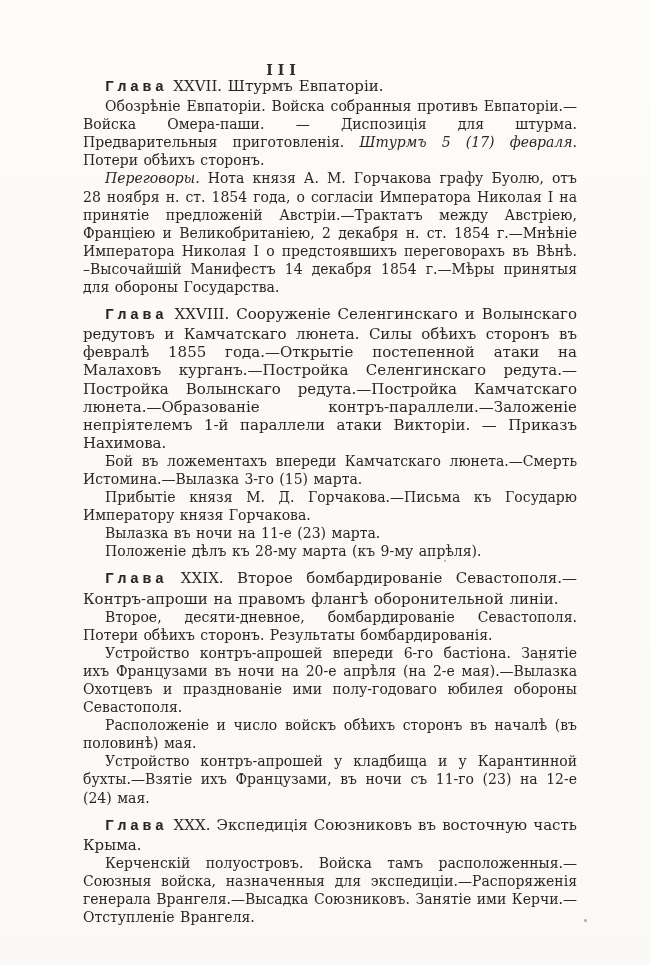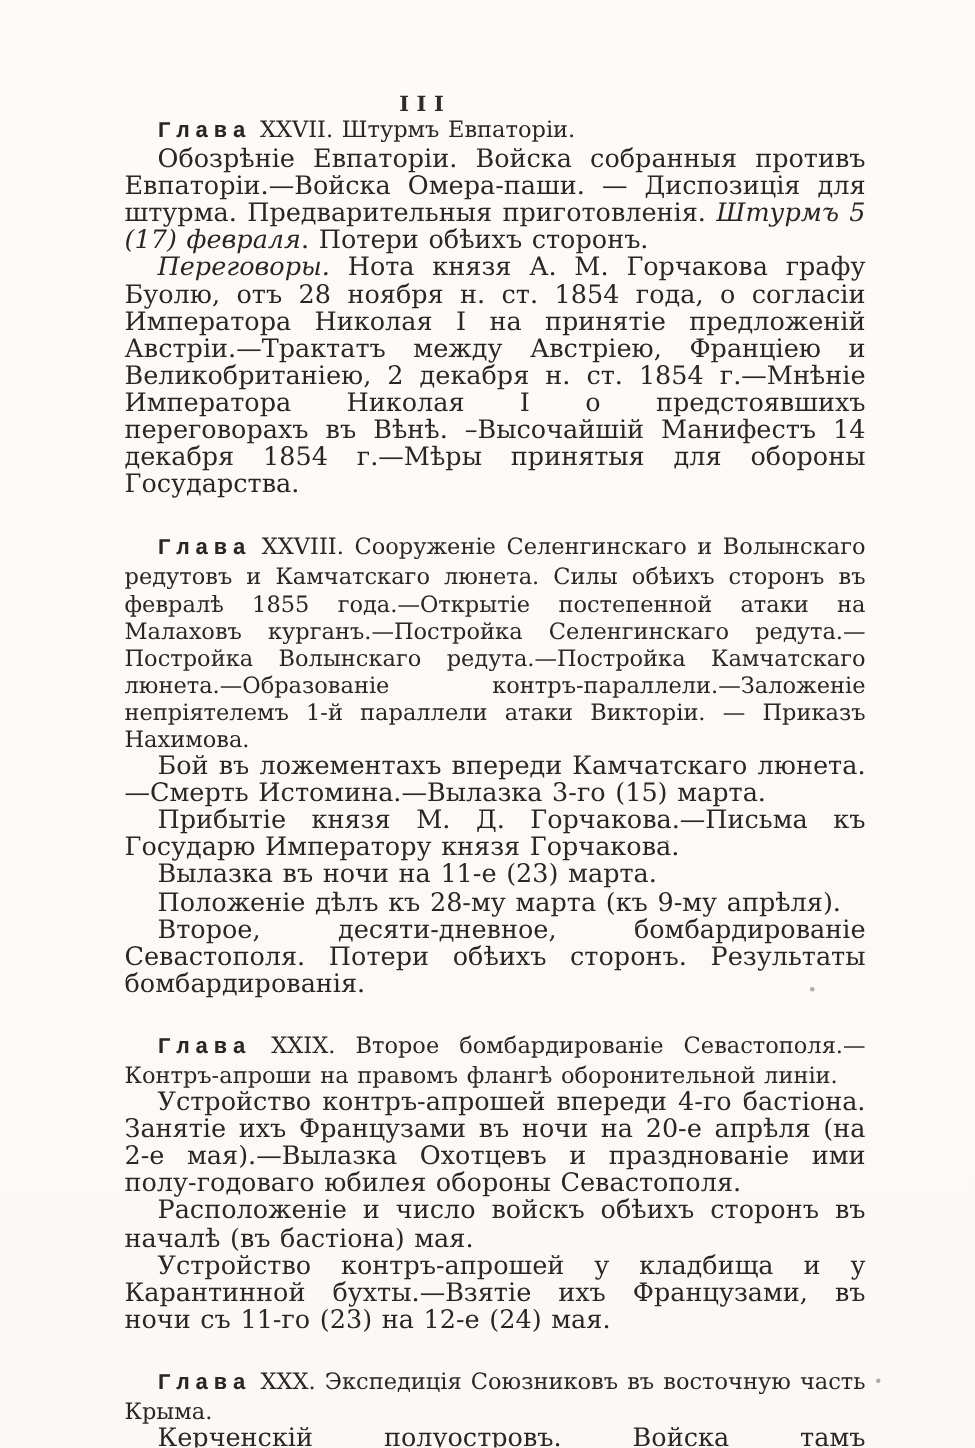--- a/index.html
+++ b/index.html
@@ -36,28 +36,28 @@
   }
   .toc-content {
     position: absolute;
     left: 83px;
     top: 70px;
     width: 494px;
   }
   .para {
     margin: 0;
     padding: 0;
-    font-size: 17px;
+    font-size: 14px;
     line-height: 18.1px;
     text-align: justify;
     text-indent: 22px;
     word-spacing: 1px;
   }
   .para.heading {
-    margin-top: 23px;
+    margin-top: 9px;
     font-size: 15px;
   }
   .para.first-heading {
     margin-top: 7px;
   }
   .seg { font-weight: normal; }
   .seg-bold { font-weight: normal; }
   .seg-italic { font-style: italic; }
   .seg-glava { font-weight: bold; letter-spacing: 3.5px; font-family: Liberation Mono, monospace; }
   .speck {
@@ -75,24 +75,24 @@
 
   <div class="toc-content">
       <p class="para heading first-heading"><span class="seg-glava">Глава</span><span class="seg-bold"> XXVII. Штурмъ Евпаторіи.</span></p>
       <p class="para"><span class="seg">Обозрѣніе Евпаторіи. Войска собранныя противъ Евпаторіи.—Войска Омера-паши. — Диспозиція для штурма. Предварительныя приготовленія. </span><span class="seg-italic">Штурмъ 5 (17) февраля</span><span class="seg">. Потери обѣихъ сторонъ.</span></p>
       <p class="para"><span class="seg-italic">Переговоры.</span><span class="seg"> Нота князя А. М. Горчакова графу Буолю, отъ 28 ноября н. ст. 1854 года, о согласіи Императора Николая I на принятіе предложеній Австріи.—Трактатъ между Австріею, Франціею и Великобританіею, 2 декабря н. ст. 1854 г.—Мнѣніе Императора Николая I о предстоявшихъ переговорахъ въ Вѣнѣ. –Высочайшій Манифестъ 14 декабря 1854 г.—Мѣры принятыя для обороны Государства.</span></p>
       <p class="para heading"><span class="seg-glava">Глава</span><span class="seg-bold"> XXVIII. Сооруженіе Селенгинскаго и Волынскаго редутовъ и Камчатскаго люнета. </span><span class="seg">Силы обѣихъ сторонъ въ февралѣ 1855 года.—Открытіе постепенной атаки на Малаховъ курганъ.—Постройка Селенгинскаго редута.—Постройка Волынскаго редута.—Постройка Камчатскаго люнета.—Образованіе контръ-параллели.—Заложеніе непріятелемъ 1-й параллели атаки Викторіи. — Приказъ Нахимова.</span></p>
       <p class="para"><span class="seg">Бой въ ложементахъ впереди Камчатскаго люнета.—Смерть Истомина.—Вылазка 3-го (15) марта.</span></p>
       <p class="para"><span class="seg">Прибытіе князя М. Д. Горчакова.—Письма къ Государю Императору князя Горчакова.</span></p>
       <p class="para"><span class="seg">Вылазка въ ночи на 11-е (23) марта.</span></p>
       <p class="para"><span class="seg">Положеніе дѣлъ къ 28-му марта (къ 9-му апрѣля).</span></p>
+      <p class="para heading"><span class="seg-glava">Глава</span><span class="seg-bold"> XXIX. Второе бомбардированіе Севастополя.—Контръ-апроши на правомъ флангѣ оборонительной линіи.</span></p>
       <p class="para"><span class="seg">Второе, десяти-дневное, бомбардированіе Севастополя. Потери обѣихъ сторонъ. Результаты бомбардированія.</span></p>
-      <p class="para heading"><span class="seg-glava">Глава</span><span class="seg-bold"> XXIX. Второе бомбардированіе Севастополя.—Контръ-апроши на правомъ флангѣ оборонительной линіи.</span></p>
-      <p class="para"><span class="seg">Устройство контръ-апрошей впереди 4-го бастіона. Занятіе ихъ Французами въ ночи на 20-е апрѣля (на 2-е мая).—Вылазка Охотцевъ и празднованіе ими полу-годоваго юбилея обороны Севастополя.</span></p>
-      <p class="para"><span class="seg">Расположеніе и число войскъ обѣихъ сторонъ въ началѣ (въ бастіона) мая.</span></p>
+      <p class="para"><span class="seg">Устройство контръ-апрошей впереди 6-го бастіона. Занятіе ихъ Французами въ ночи на 20-е апрѣля (на 2-е мая).—Вылазка Охотцевъ и празднованіе ими полу-годоваго юбилея обороны Севастополя.</span></p>
+      <p class="para"><span class="seg">Расположеніе и число войскъ обѣихъ сторонъ въ началѣ (въ половинѣ) мая.</span></p>
       <p class="para"><span class="seg">Устройство контръ-апрошей у кладбища и у Карантинной бухты.—Взятіе ихъ Французами, въ ночи съ 11-го (23) на 12-е (24) мая.</span></p>
       <p class="para heading"><span class="seg-glava">Глава</span><span class="seg-bold"> XXX. Экспедиція Союзниковъ въ восточную часть Крыма.</span></p>
       <p class="para"><span class="seg">Керченскій полуостровъ. Войска тамъ расположенныя.—Союзныя войска, назначенныя для экспедиціи.—Распоряженія генерала Врангеля.—Высадка Союзниковъ. Занятіе ими Керчи.—Отступленіе Врангеля.</span></p>
     </div>
 
   <div class="speck" style="left:540px; top:658px; width:3px; height:3px;"></div>
   <div class="speck" style="left:584px; top:919px; width:3px; height:3px;"></div>
   <div class="speck" style="left:444px; top:560px; width:2px; height:2px;"></div>
 </div>
 

